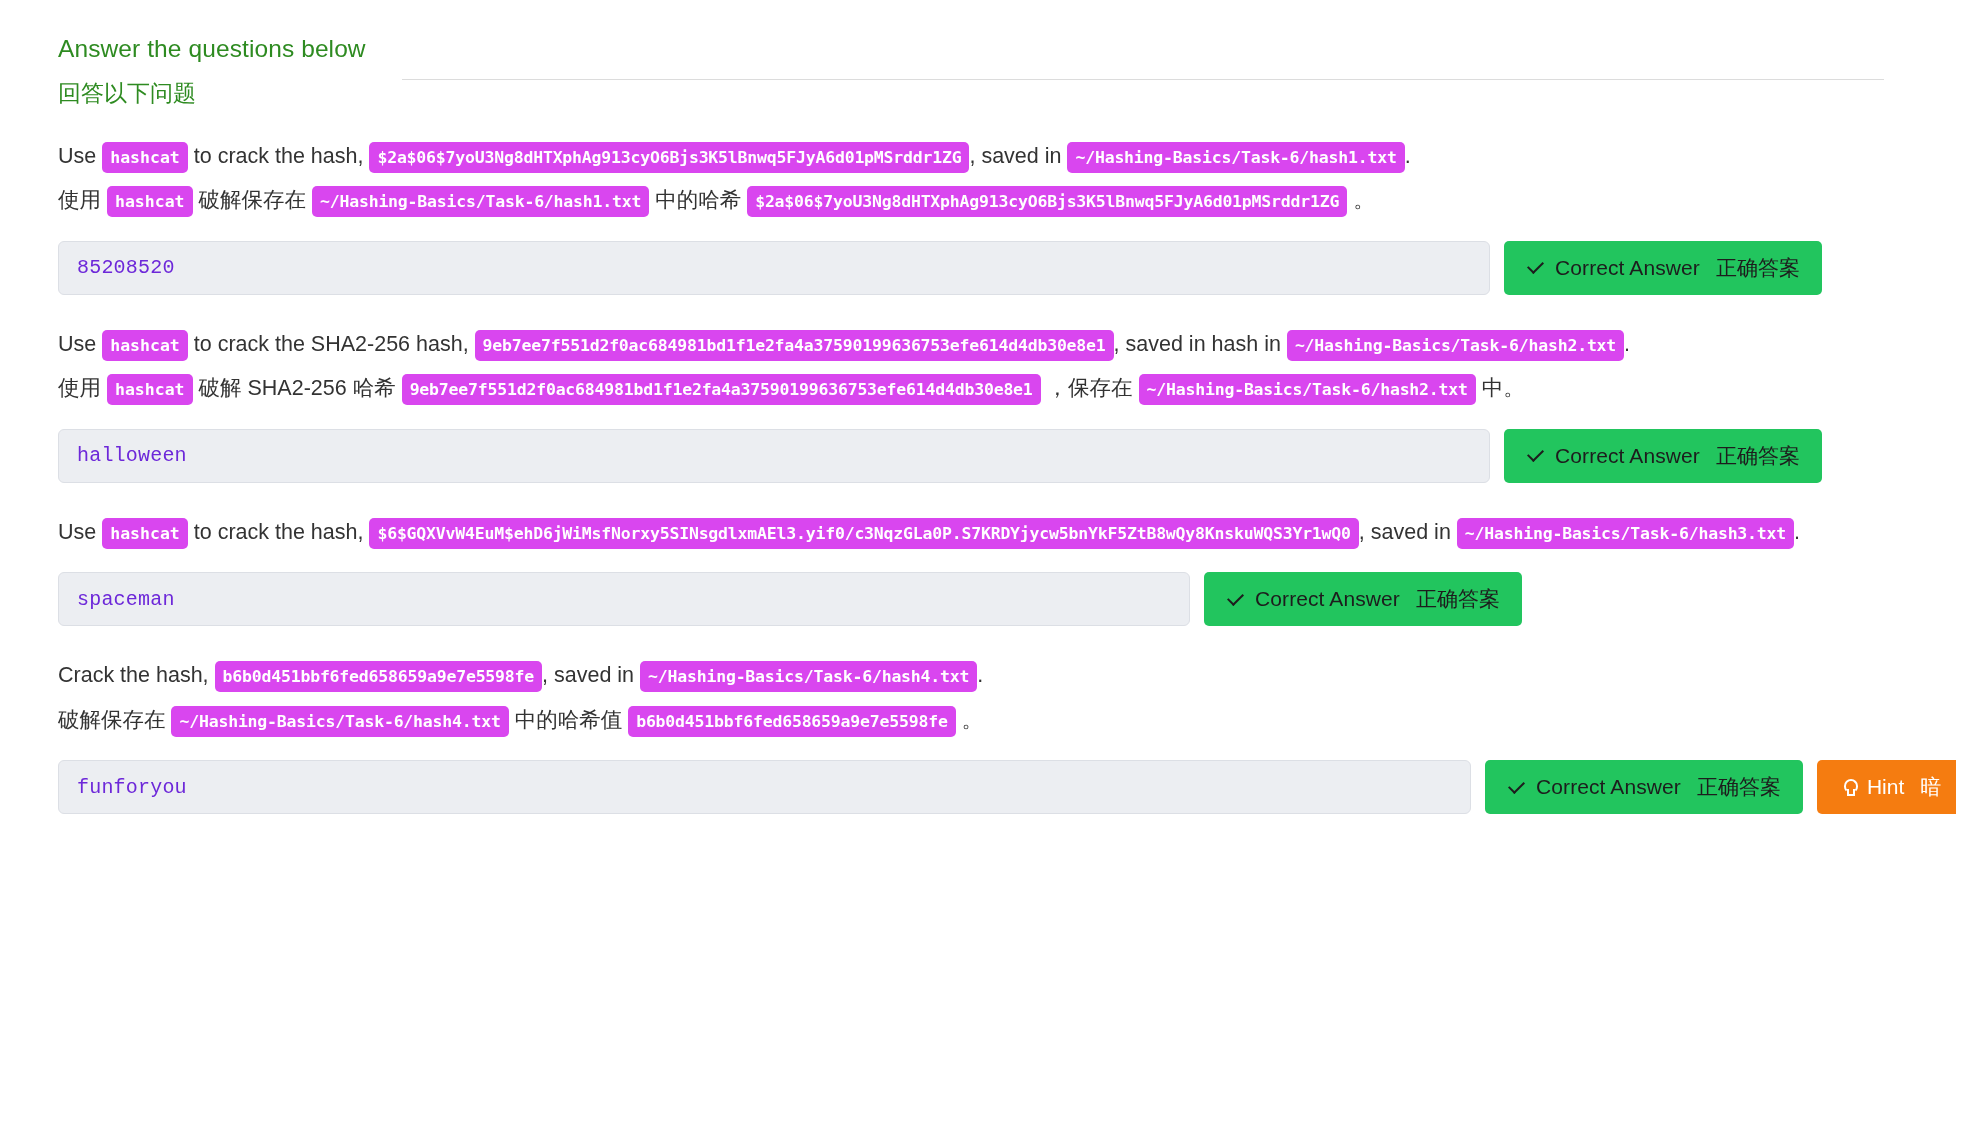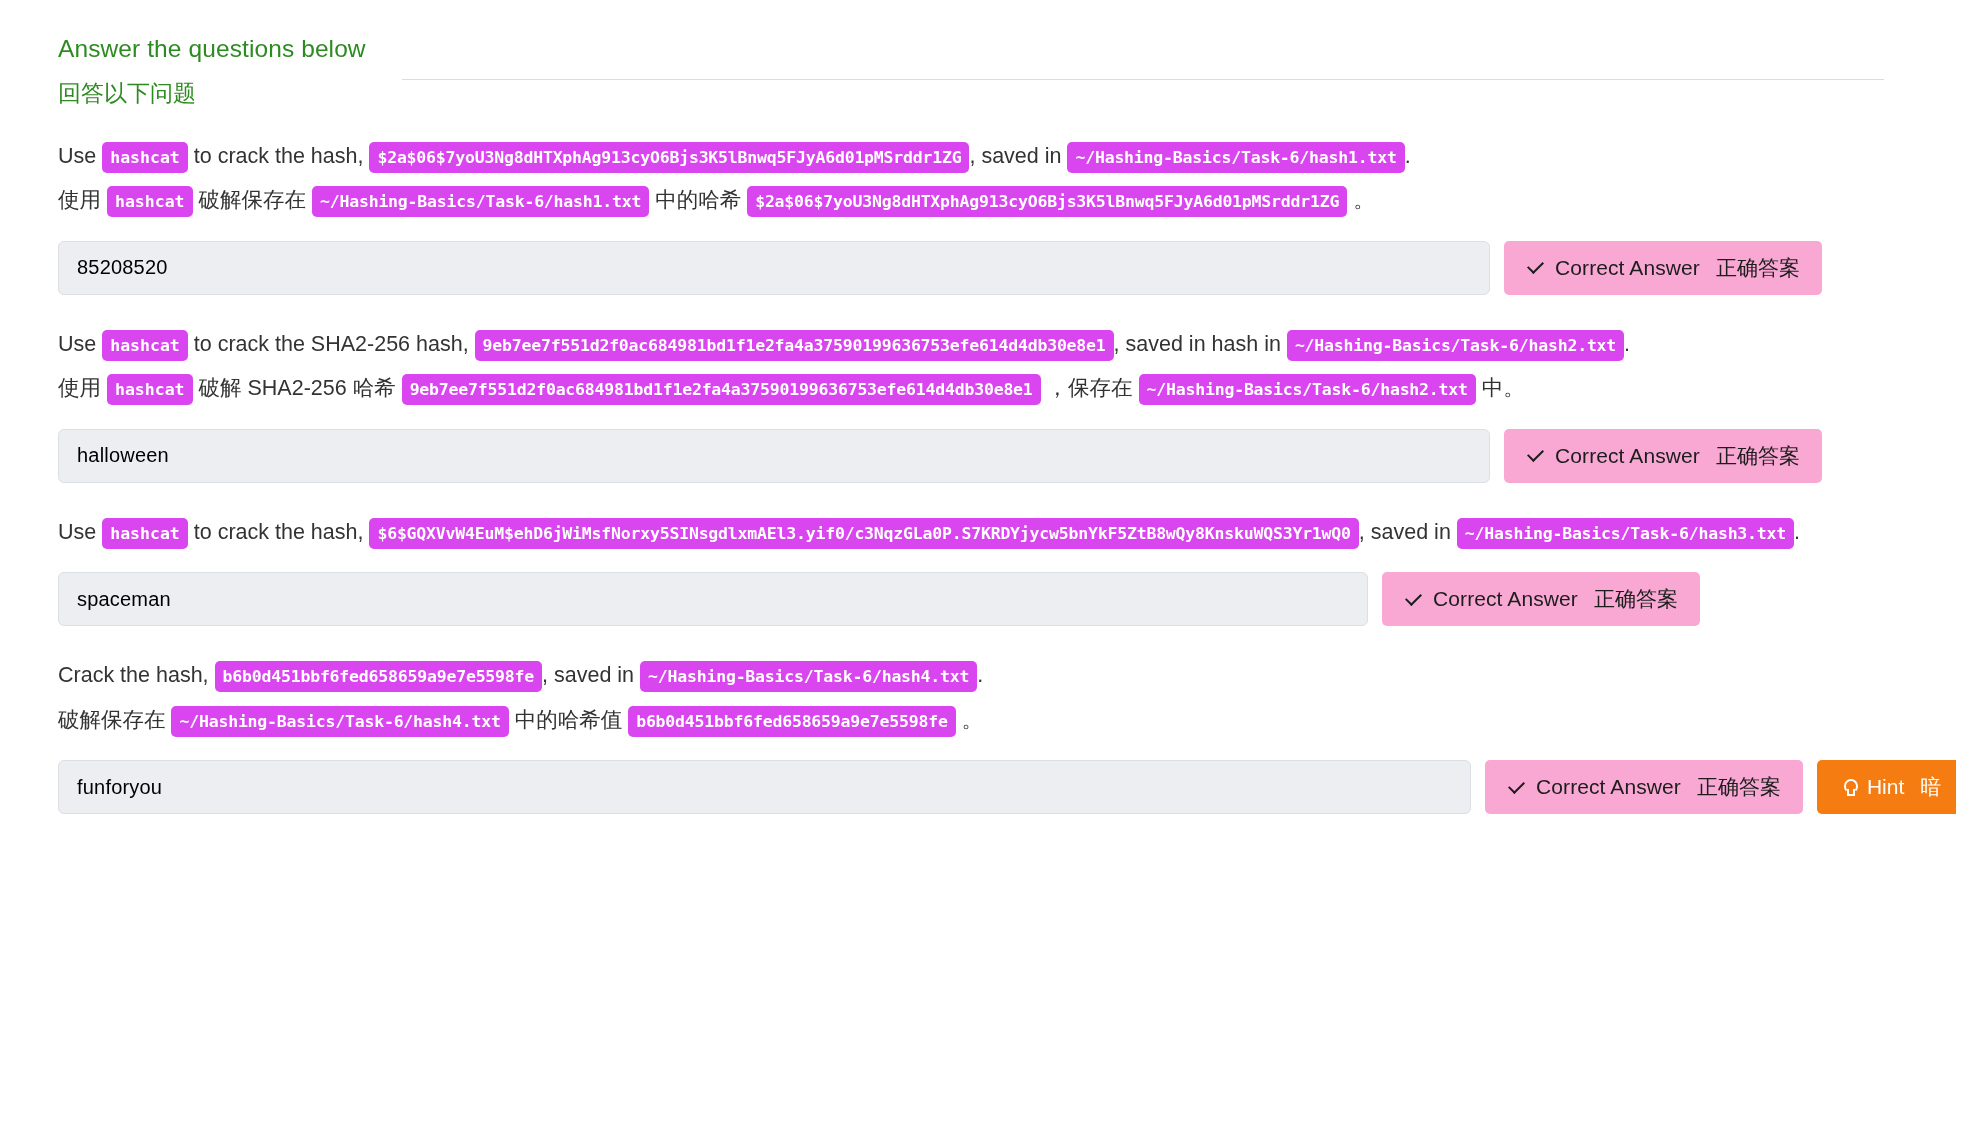--- a/index.html
+++ b/index.html
@@ -91,41 +91,41 @@
     width: 1432px;
     height: 54px;
     background: #eceef2;
     border: 1px solid #dcdfe5;
     border-radius: 6px;
     display: flex;
     align-items: center;
     padding: 0 18px;
   }
   .answer-input .ph {
-    color: #000000;
+    color: #6d28d9;
     font-size: 20px;
-    font-family: Liberation Sans, sans-serif;
+    font-family: Liberation Mono, monospace;
     letter-spacing: .2px;
   }
-  .answer-row.wide .answer-input { width: 1310px; }
+  .answer-row.wide .answer-input { width: 1132px; }
 
   .btn {
     border: none;
     border-radius: 5px;
     display: inline-flex;
     align-items: center;
     justify-content: center;
     gap: 10px;
     cursor: pointer;
     height: 54px;
     padding: 0 22px;
     white-space: nowrap;
   }
   .btn-correct {
-    background: #f9a8d4;
+    background: #22c55e;
     color: #1d1d1d;
   }
   .btn-correct .lbl-en {
     font-size: 21px;
     font-weight: 400;
     letter-spacing: .1px;
   }
   .btn-correct .lbl-zh {
     font-size: 21px;
     font-weight: 400;

